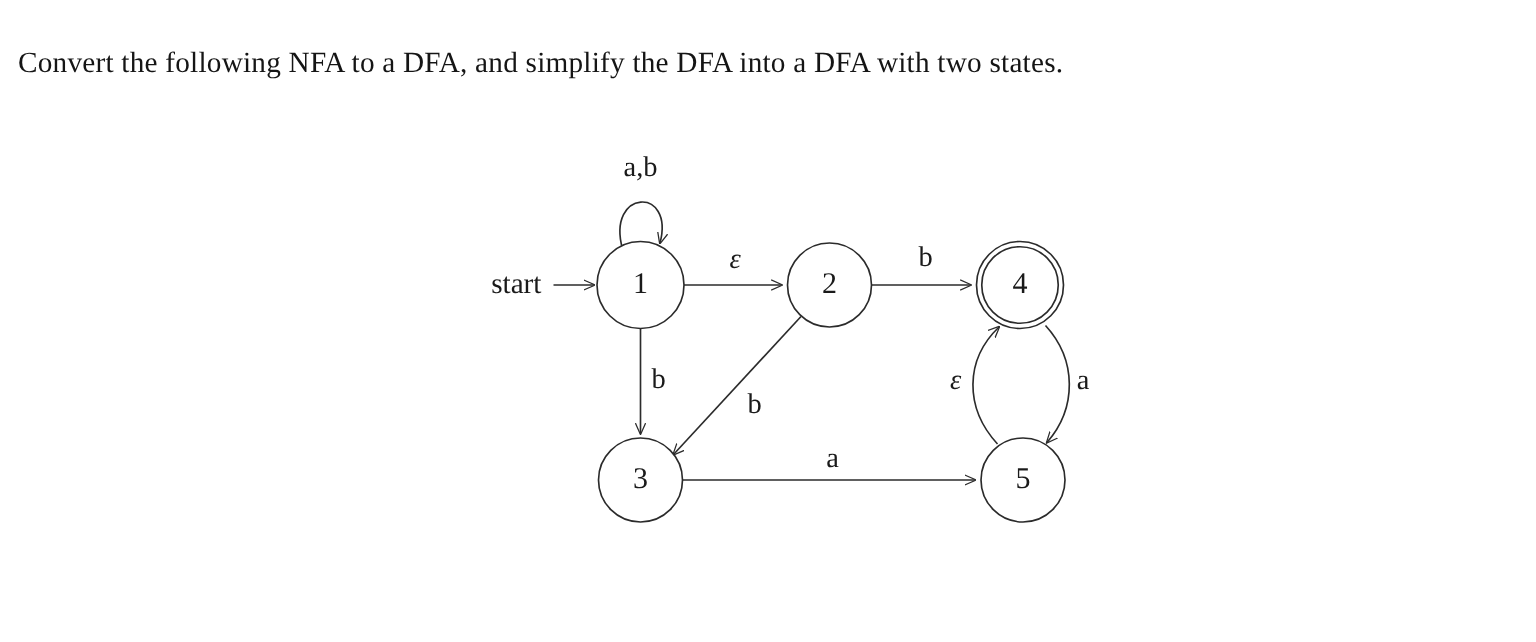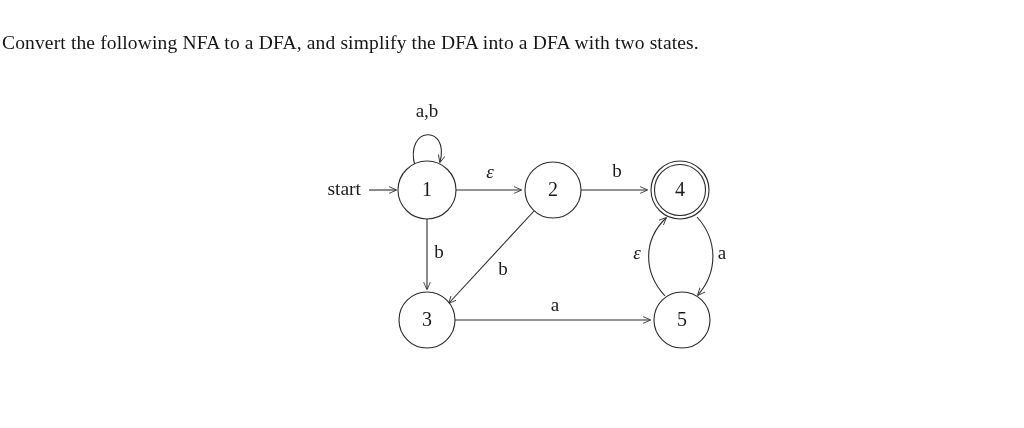--- a/index.html
+++ b/index.html
@@ -10,21 +10,21 @@
   body {
     width: 1024px;
     height: 428px;
     position: relative;
     overflow: hidden;
     font-family: "Liberation Serif", "DejaVu Serif", serif;
     color: #1a1a1a;
   }
   #prompt-text {
     position: absolute;
-    left: 2px;
+    left: 12px;
     top: 32px;
     font-size: 19.5px;
     letter-spacing: 0.15px;
     white-space: nowrap;
     color: #151515;
   }
   #automaton-figure {
     position: absolute;
     left: 0;
     top: 0;

